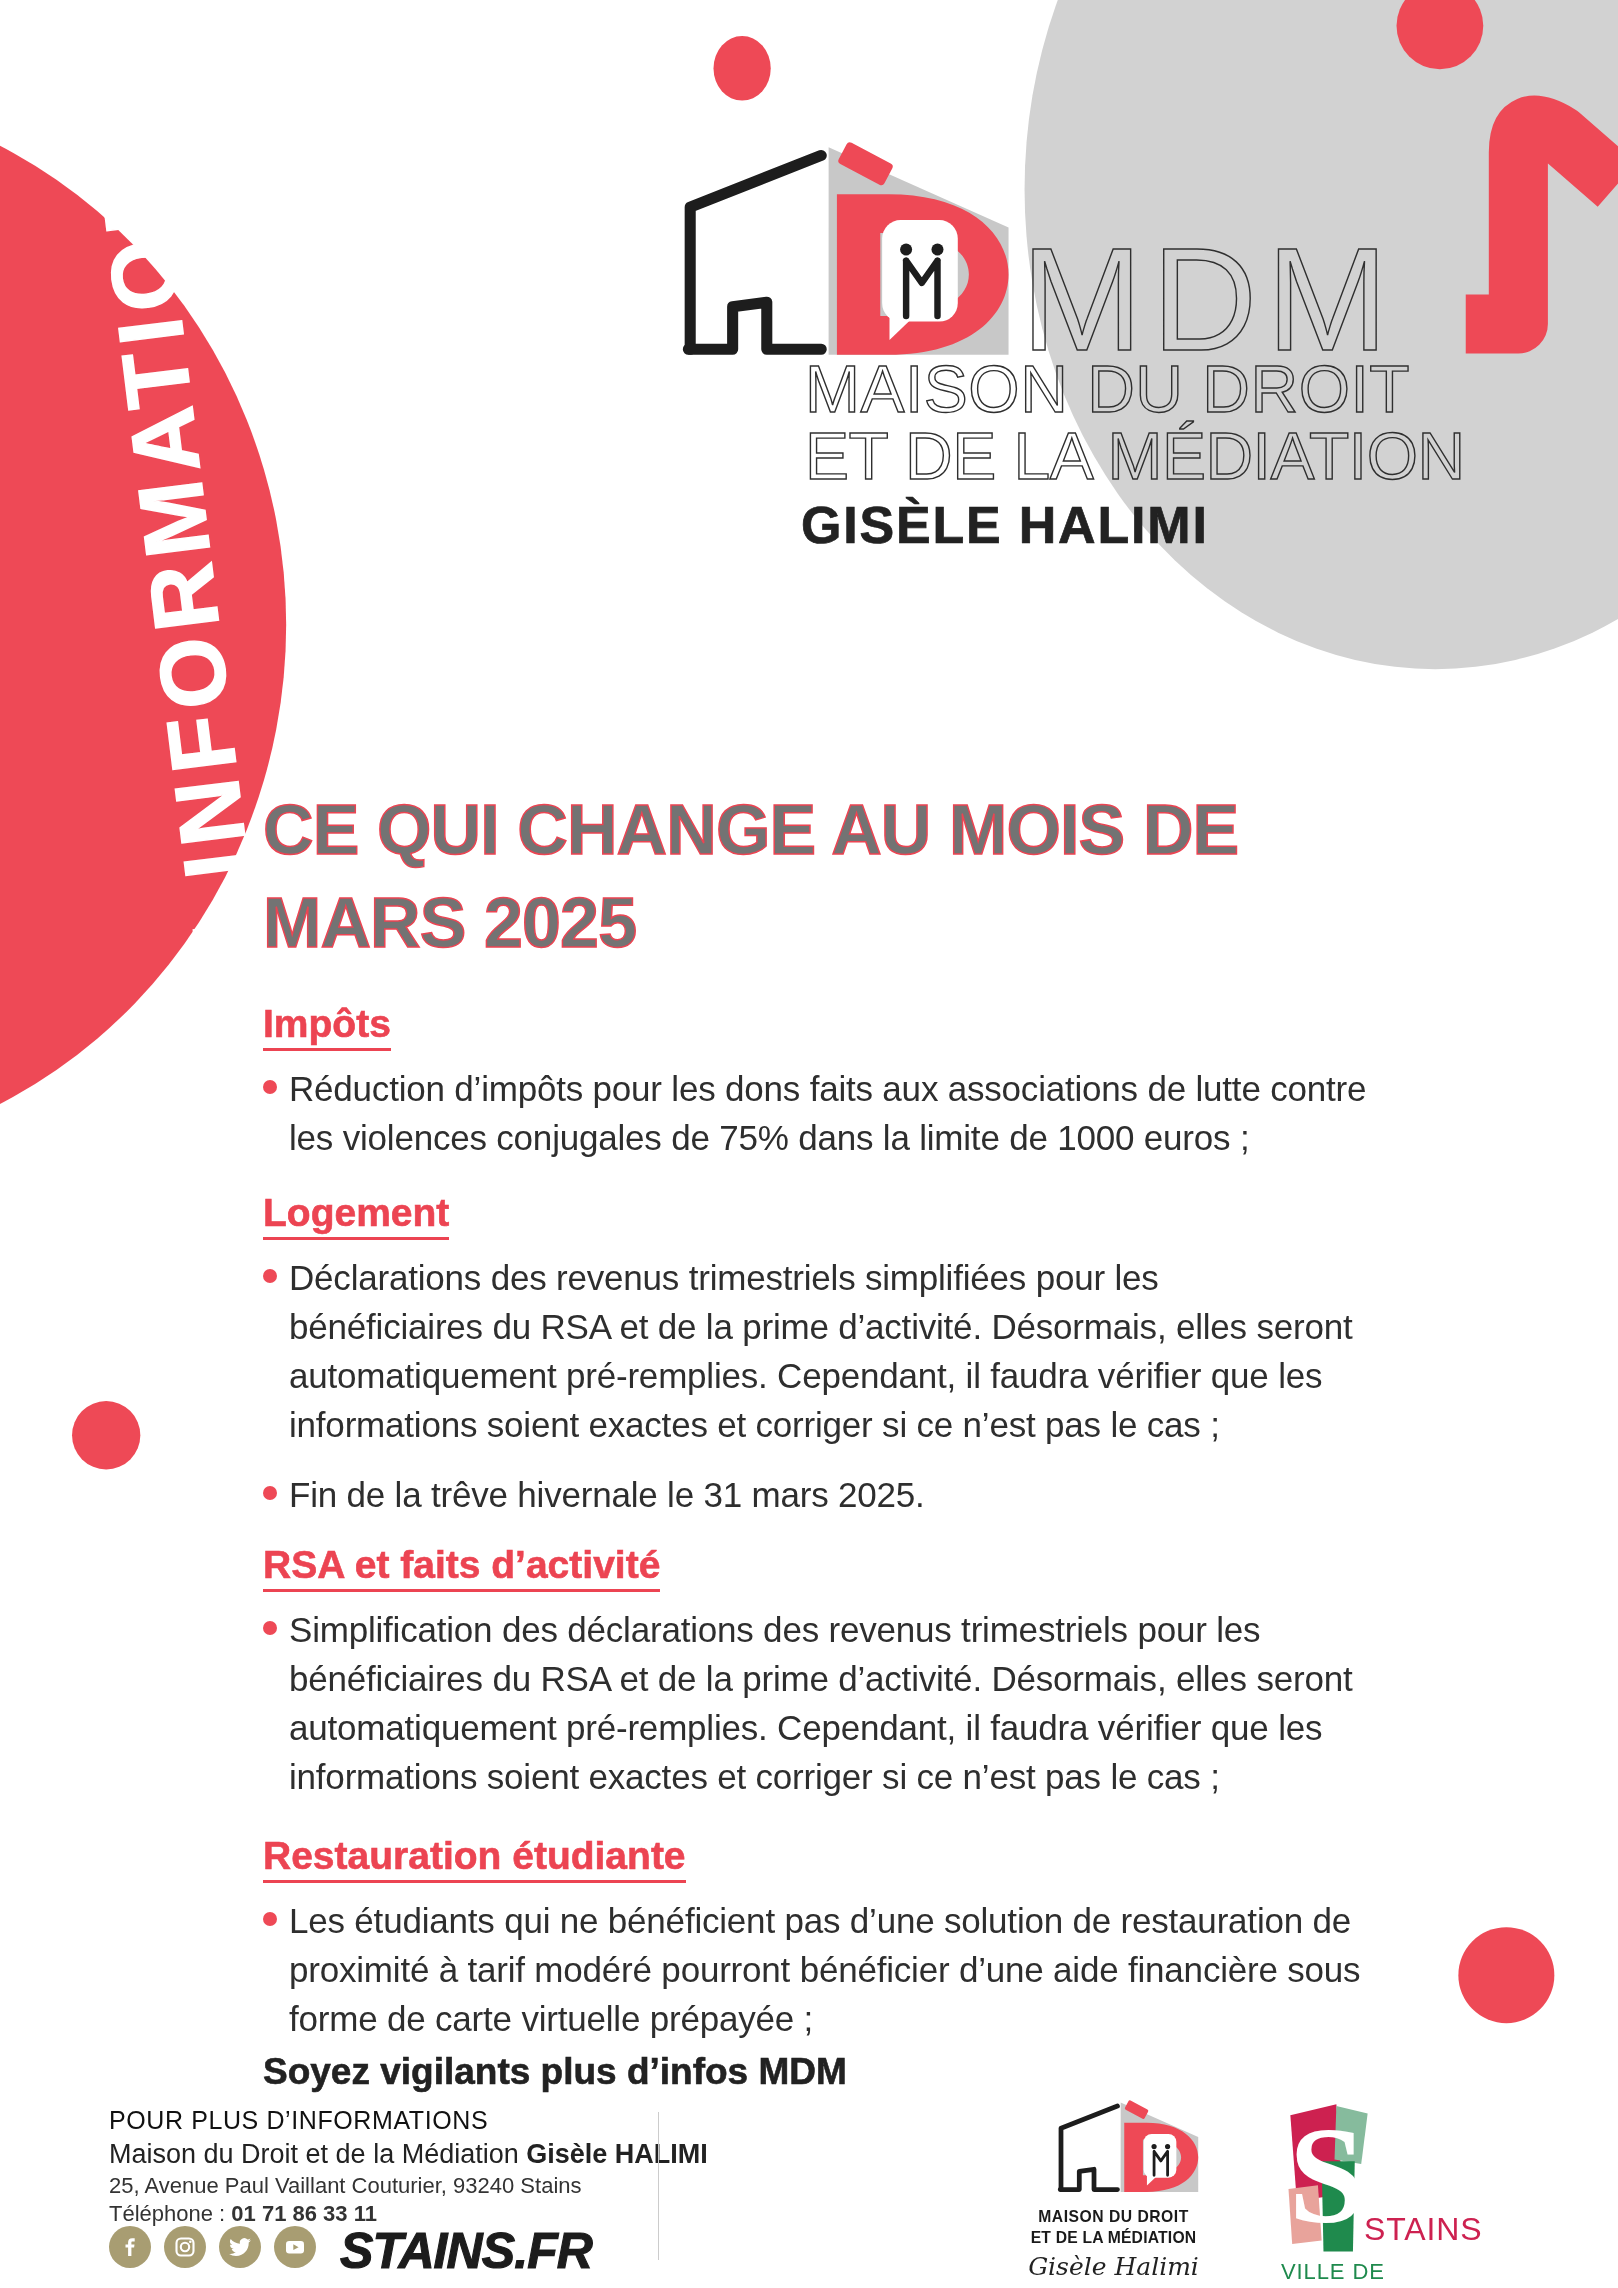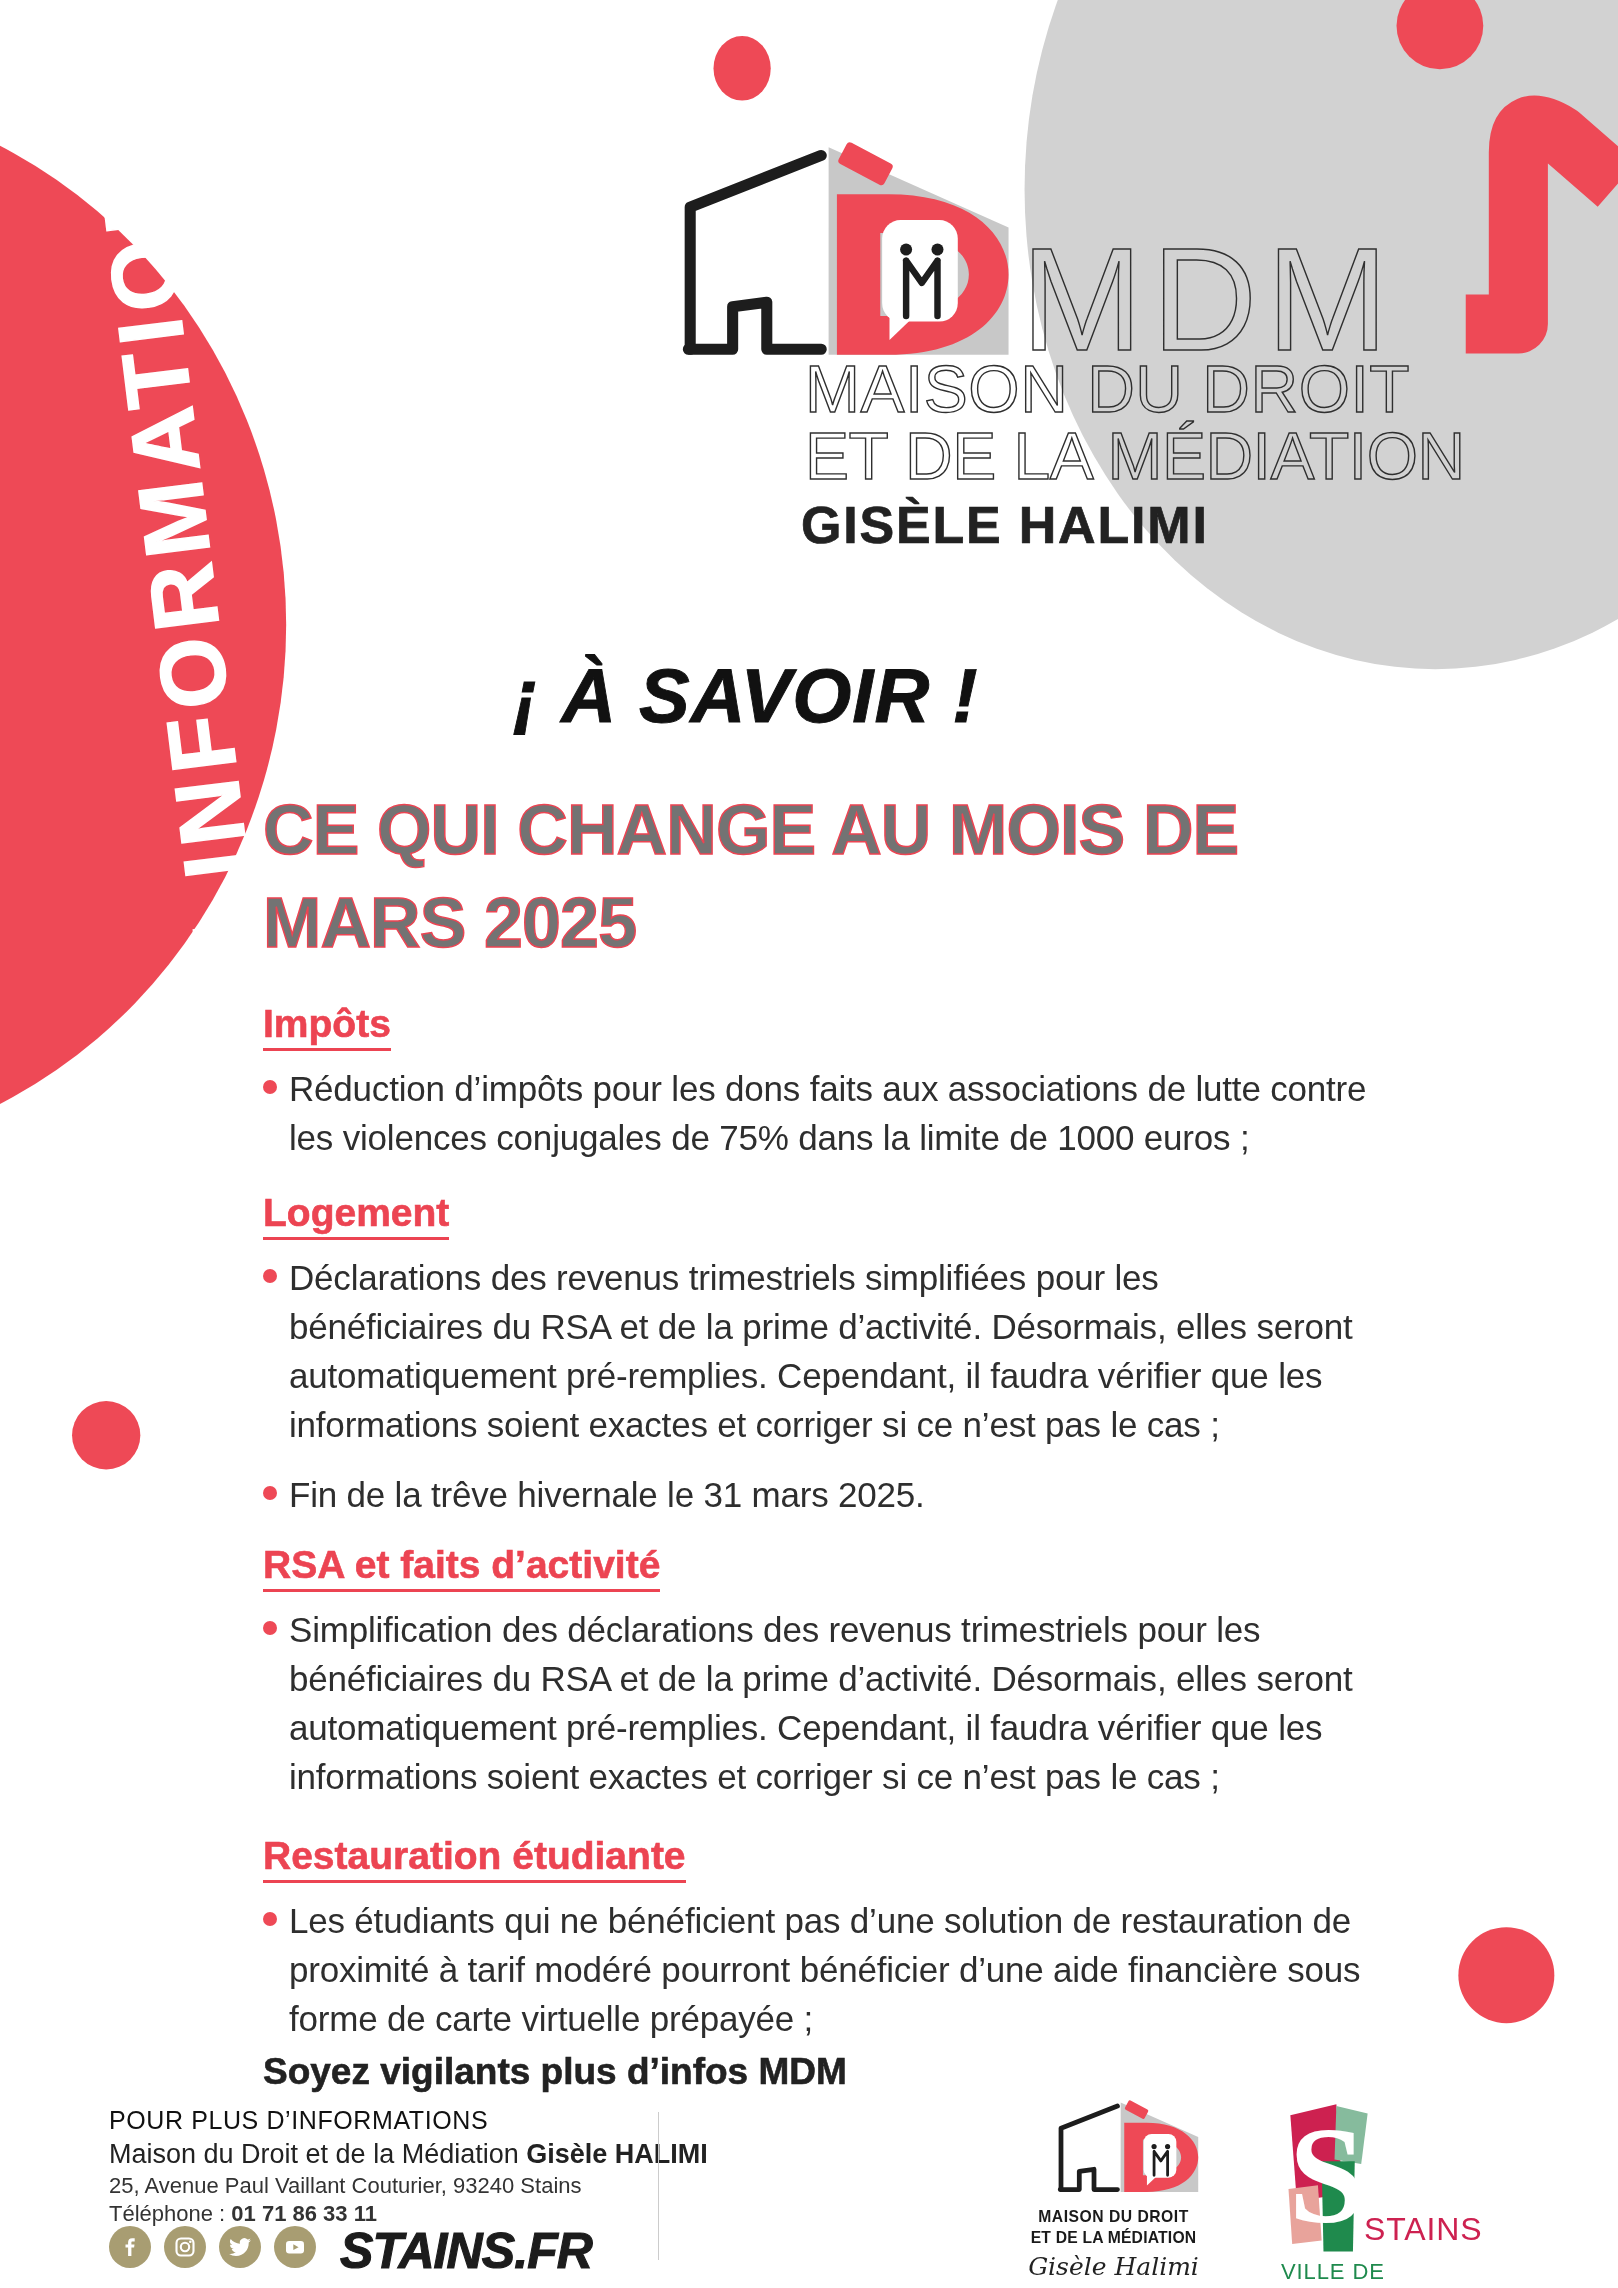--- a/index.html
+++ b/index.html
@@ -104,21 +104,20 @@
   </div>
 
   <svg class="abs fg" style="left:609px;top:135px" width="406" height="231" viewBox="0 0 440 250">
     <use href="#mdm-logo"></use>
   </svg>
   <div class="abs fg thin mdm-word">MDM</div>
   <div class="abs fg thin sub1">MAISON DU DROIT</div>
   <div class="abs fg thin sub2">ET DE LA MÉDIATION</div>
   <div class="abs fg brandname">GISÈLE HALIMI</div>
 
-  <div class="abs fg kicker">¡ À SAVOIR !</div>
   <div class="abs fg title">
     <div>CE QUI CHANGE AU MOIS DE</div>
     <div>MARS 2025</div>
   </div>
 
   <div class="section fg" style="top:1004px">
     <div class="sec-h">Impôts</div>
     <div class="bullets" style="top:60px">
       <div class="bullet">
         <div>Réduction d’impôts pour les dons faits aux associations de lutte contre</div>

